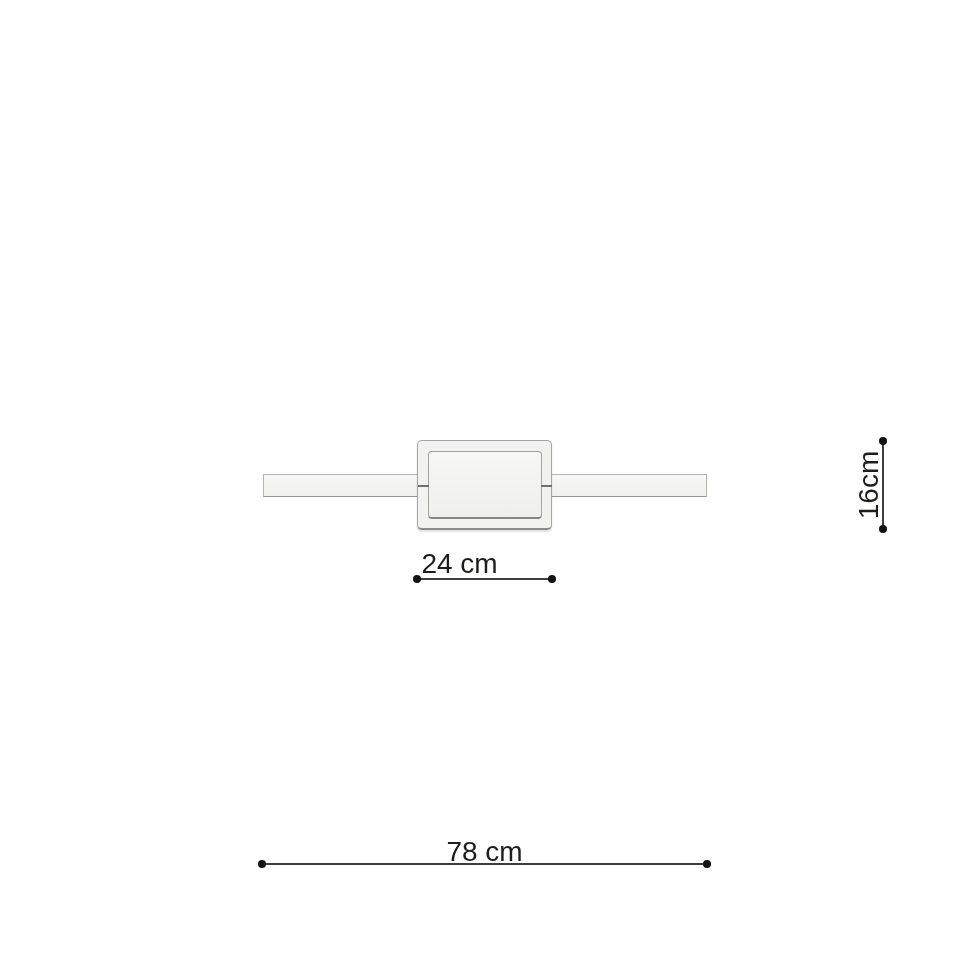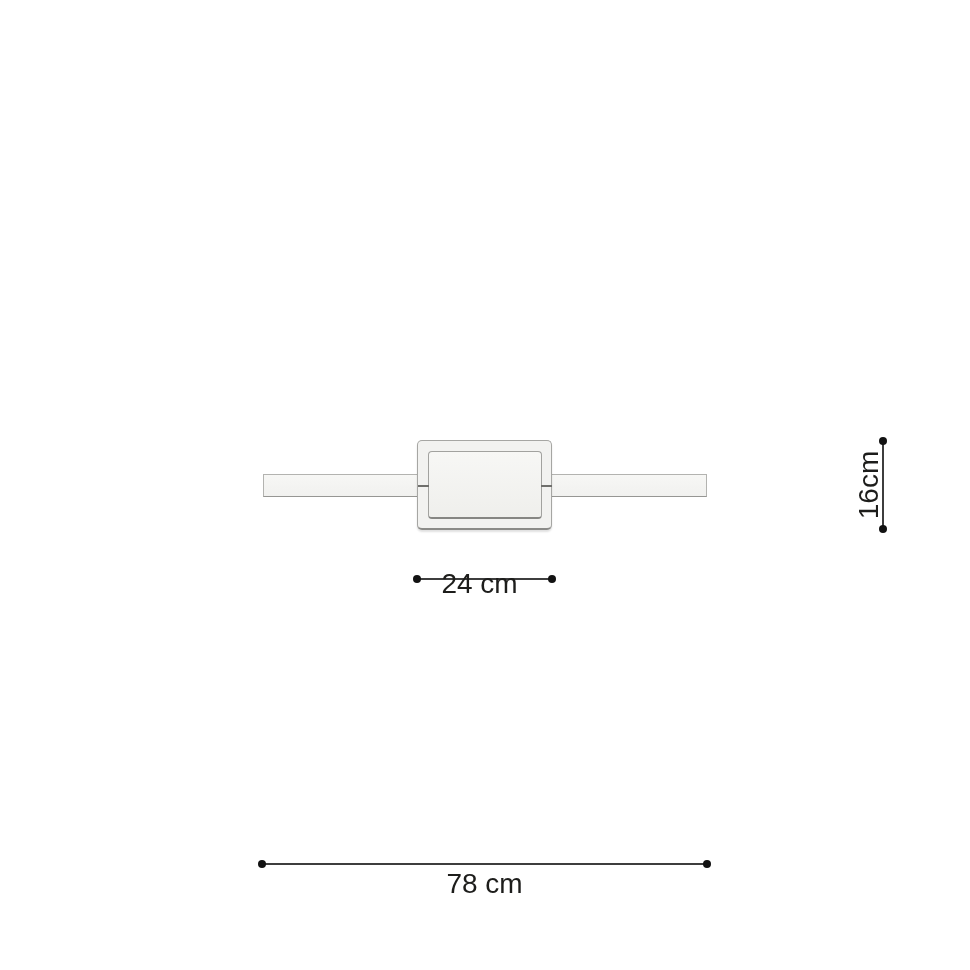--- a/index.html
+++ b/index.html
@@ -74,22 +74,22 @@
     z-index: 6;
   }
   .dim-label {
     color: #1d1d1b;
     font-size: 28px;
     line-height: 1;
     text-align: center;
     white-space: nowrap;
     z-index: 6;
   }
-  .dim-label-24 { left: 412px; top: 550px; width: 135px; margin-top: 20px; }
-  .dim-label-78 { left: 262px; top: 838px; width: 445px; margin-top: 32px; }
+  .dim-label-24 { left: 392px; top: 550px; width: 135px; }
+  .dim-label-78 { left: 262px; top: 838px; width: 445px; }
   .dim-label-16 {
     left: 869px; top: 485px;
     transform: translate(-50%, -50%) rotate(-90deg);
     transform-origin: center;
   }
 </style>
 </head>
 <body>
 
 <div>

